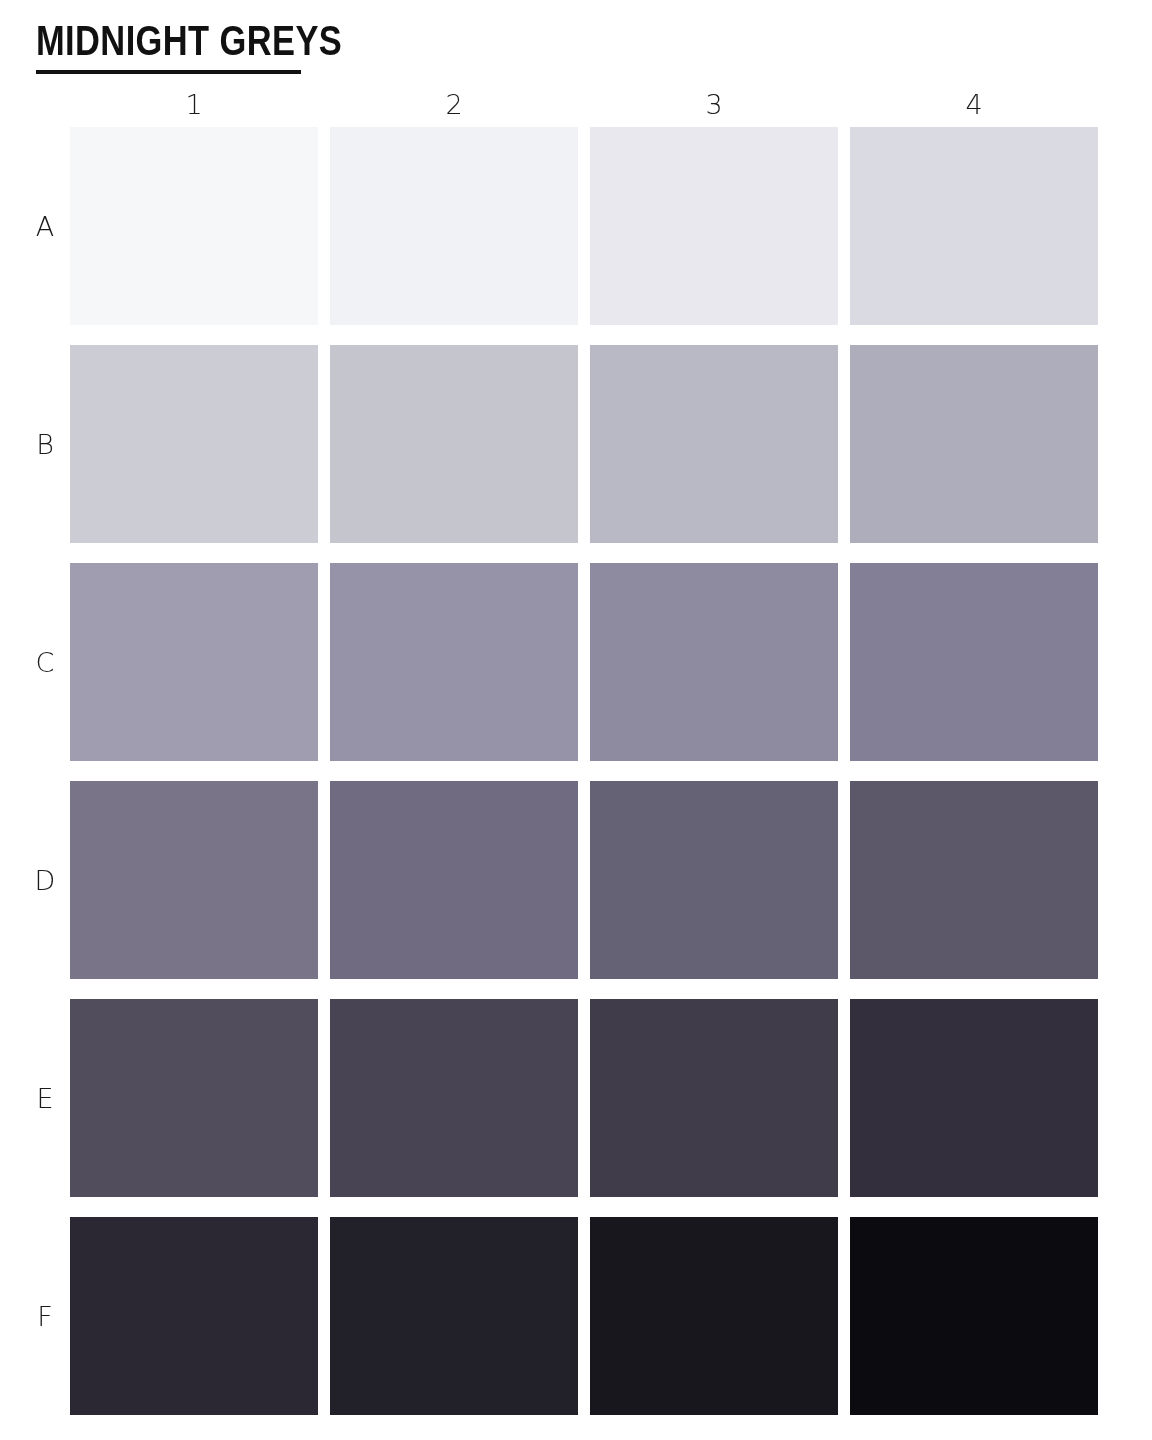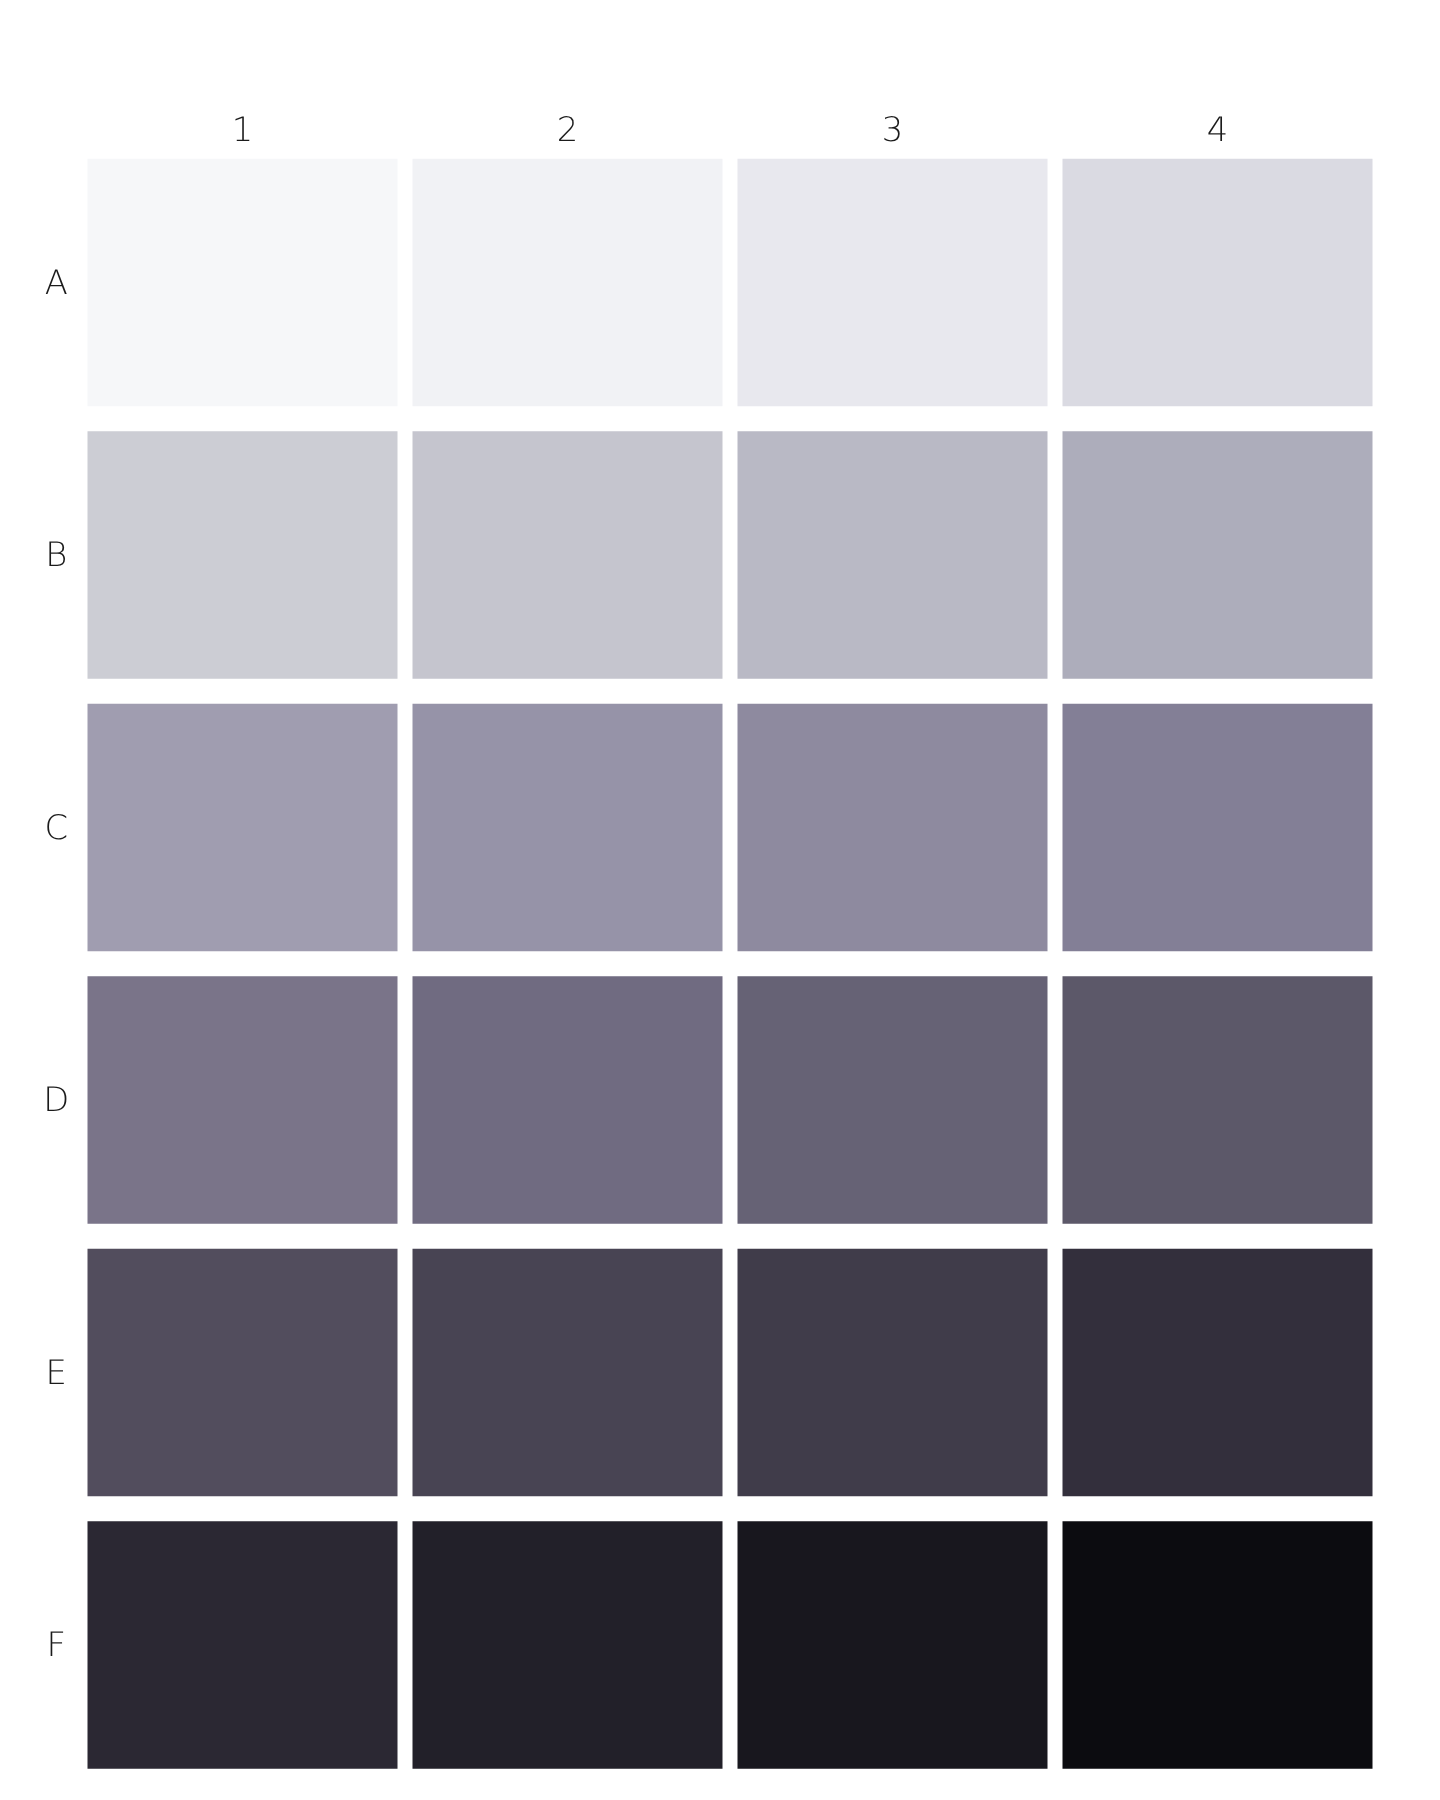--- a/index.html
+++ b/index.html
@@ -112,20 +112,24 @@
   .swatch {
     flex: 1 1 0;
     height: 100%;
   }
 </style>
 </head>
 <body>
 
 <div class="page">
 
+  <div class="title-wrap">
+    <div class="title">MIDNIGHT GREYS</div>
+    <div class="title-rule"></div>
+  </div>
 
   <div class="col-headers">
     <div class="col-header">1</div>
     <div class="col-header">2</div>
     <div class="col-header">3</div>
     <div class="col-header">4</div>
   </div>
 
   <div class="row-labels">
     <div class="row-label">A</div>

